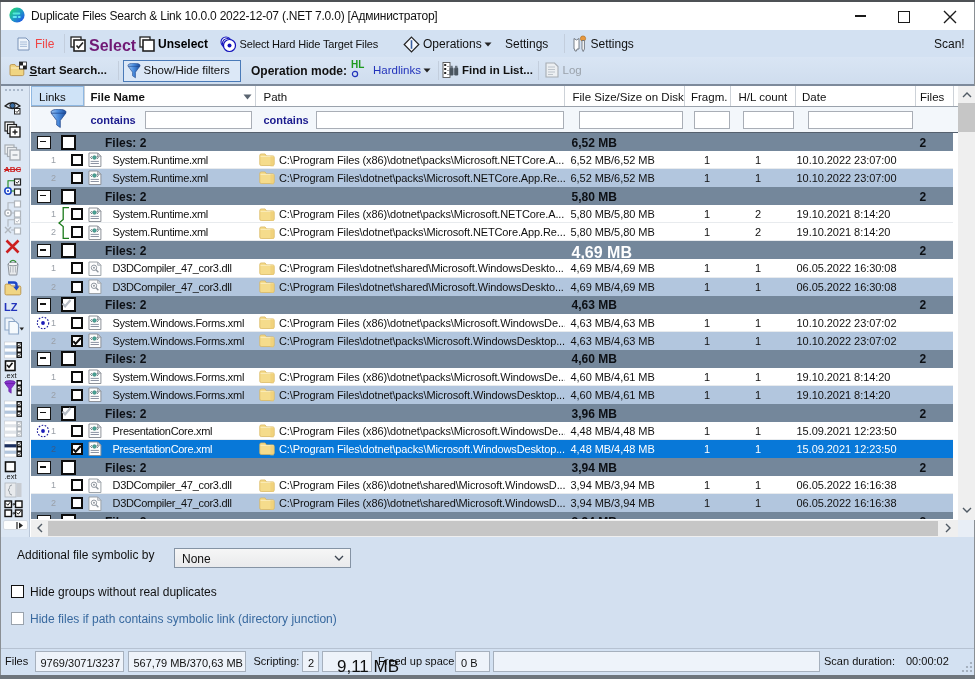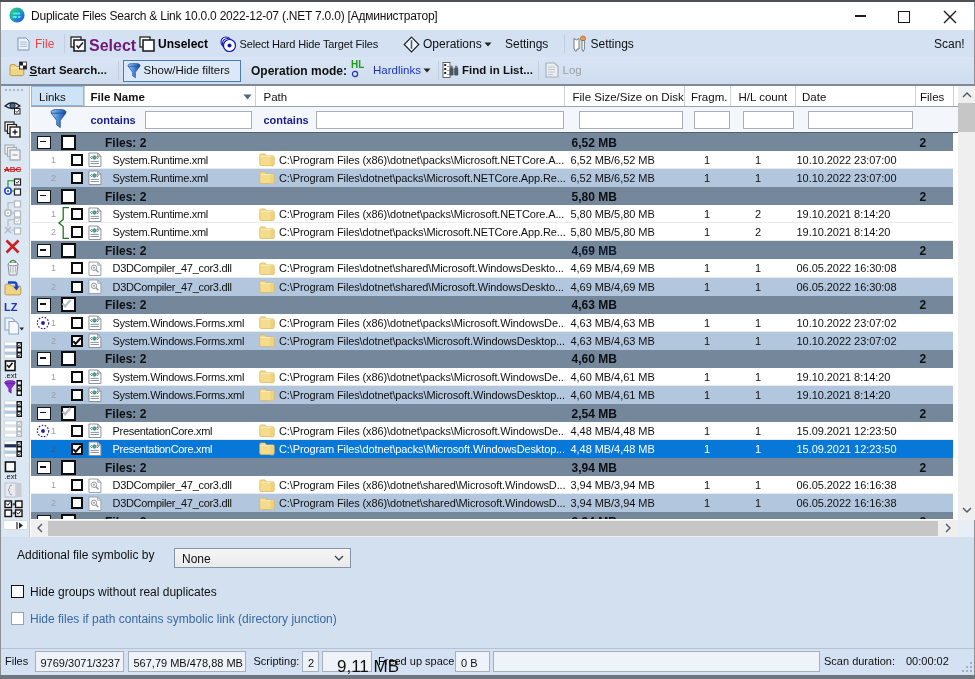--- a/index.html
+++ b/index.html
@@ -426,21 +426,21 @@
     <div class="tx" style="left:653px;top:4px;width:46px;text-align:center;font-size:11px;color:#101010">1</div>
     <div class="tx" style="left:697px;top:4px;width:60px;text-align:center;font-size:11px;color:#101010">2</div>
     <div class="tx" style="left:765.5px;top:4px;font-size:11px;letter-spacing:-0.05px;color:#101010">19.10.2021 8:14:20</div>
   </div>
 <div class="ab" style="left:31px;top:241.41999999999996px;width:922px;height:18.07px;background:#74879b;overflow:hidden">
     <div style="position:absolute;left:6px;top:2.5px;width:13.5px;height:13.5px;background:#fff;border:1.8px solid #141414;box-sizing:border-box">
       <div style="position:absolute;left:2px;top:4.1px;width:5.9px;height:1.7px;background:#141414"></div>
     </div>
     <div style="position:absolute;left:29.5px;top:1.5px;width:15px;height:15px;background:#fff;border:2.4px solid #0c0c0c;box-sizing:border-box"></div>
     <div class="tx" style="left:74px;top:3.5px;font-size:12px;font-weight:bold;color:#0c0f14">Files: 2</div>
-    <div class="tx" style="left:540.5px;top:3.5px;font-size:12px;font-weight:bold;color:#0f172a">4,69 MB</div>
+    <div class="tx" style="left:540.5px;top:3.5px;font-size:16px;font-weight:bold;color:#ffffff">4,69 MB</div>
     <div class="tx" style="left:888.5px;top:3.5px;font-size:12px;font-weight:bold;color:#0c0f14">2</div>
   </div>
 <div class="ab" style="left:31px;top:259.48999999999995px;width:922px;height:18.07px;background:#fff;overflow:hidden">
     <div style="position:absolute;left:0;bottom:0;width:922px;height:1px;background:#e8ebee"></div>
     <div class="tx" style="left:10px;top:5px;width:15px;text-align:right;font-size:9px;color:#9aa0a8">1</div>
     <div style="position:absolute;left:39.5px;top:3px;width:12px;height:12px;background:#fff;border:2px solid #0c0c0c;box-sizing:border-box"></div>
     <svg style="position:absolute;left:57px;top:1.3px" width="13.5" height="15.5" viewBox="0 0 14 16">
 <path d="M1 1 h9 l3.4 3.4 V15 H1 Z" fill="#fdfdfd" stroke="#9aa0a6" stroke-width="1"></path>
 <path d="M10 1 l3.4 3.4 h-3.4 Z" fill="#e2e5e9" stroke="#9aa0a6" stroke-width="0.8"></path>
 <circle cx="6.2" cy="7" r="2.8" fill="none" stroke="#8d949c" stroke-width="1"></circle>
@@ -608,21 +608,21 @@
 <div class="ab" style="left:31px;top:404.0499999999999px;width:922px;height:18.07px;background:#74879b;overflow:hidden">
     <div style="position:absolute;left:6px;top:2.5px;width:13.5px;height:13.5px;background:#fff;border:1.8px solid #141414;box-sizing:border-box">
       <div style="position:absolute;left:2px;top:4.1px;width:5.9px;height:1.7px;background:#141414"></div>
     </div>
     <div style="position:absolute;left:29.5px;top:1.5px;width:15px;height:15px;background:#fff;border:2.4px solid #0c0c0c;box-sizing:border-box">
       <svg width="13" height="13" viewBox="0 0 13 13" style="position:absolute;left:-2.4px;top:-2.4px">
         <path d="M2.5 6.5 l2.6 2.8 L10.5 3" fill="none" stroke="#b9bfc7" stroke-width="2.2"></path>
       </svg>
     </div>
     <div class="tx" style="left:74px;top:3.5px;font-size:12px;font-weight:bold;color:#0c0f14">Files: 2</div>
-    <div class="tx" style="left:540.5px;top:3.5px;font-size:12px;font-weight:bold;color:#0c0f14">2,54 MB</div>
+    <div class="tx" style="left:540.5px;top:3.5px;font-size:12px;font-weight:bold;color:#0c0f14">3,96 MB</div>
     <div class="tx" style="left:888.5px;top:3.5px;font-size:12px;font-weight:bold;color:#0c0f14">2</div>
   </div>
 <div class="ab" style="left:31px;top:422.1199999999999px;width:922px;height:18.07px;background:#fff;overflow:hidden">
     <div style="position:absolute;left:0;bottom:0;width:922px;height:1px;background:#e8ebee"></div>
     <svg style="position:absolute;left:5px;top:2.3px" width="14" height="14" viewBox="0 0 14 14">
       <circle cx="7" cy="7" r="5.7" fill="none" stroke="#16169a" stroke-width="1.1" stroke-dasharray="1.6 1.5"></circle>
       <circle cx="7" cy="7" r="1.9" fill="#1a1ab8"></circle>
     </svg>
     <div class="tx" style="left:10px;top:5px;width:15px;text-align:right;font-size:9px;color:#9aa0a8">1</div>
     <div style="position:absolute;left:39.5px;top:3px;width:12px;height:12px;background:#fff;border:2px solid #0c0c0c;box-sizing:border-box"></div>
@@ -766,21 +766,21 @@
 <div class="ab" style="left:11px;top:585px;width:13px;height:13px;background:#fff;border:1.4px solid #101010;box-sizing:border-box"></div>
 <div class="tx" style="left:30px;top:586px;font-size:12px;color:#101010">Hide groups without real duplicates</div>
 <div class="ab" style="left:11px;top:611.5px;width:13px;height:13px;background:#fff;border:1.4px solid #9aa3ad;box-sizing:border-box"></div>
 <div class="tx" style="left:30px;top:612.5px;font-size:12px;color:#38699f">Hide files if path contains symbolic link (directory junction)</div>
 <div class="ab" style="left:1px;top:648px;width:973px;height:27px;background:#d3e1f2;border-top:1px solid #b6c2d2"></div>
 <div class="tx" style="left:5px;top:656px;font-size:11px;color:#101010">Files</div>
 <div class="ab" style="left:34.5px;top:651px;width:89.5px;height:21px;background:#eef3fa;border:1px solid #a6b0bd;box-sizing:border-box">
     <div class="tx" style="left:5px;top:5.5px;font-size:11px;color:#101010">9769/3071/3237</div>
   </div>
 <div class="ab" style="left:127.5px;top:651px;width:118.5px;height:21px;background:#eef3fa;border:1px solid #a6b0bd;box-sizing:border-box">
-    <div class="tx" style="left:5px;top:5.5px;font-size:11px;color:#101010">567,79 MB/478,88 MB</div>
+    <div class="tx" style="left:5px;top:5.5px;font-size:11px;color:#101010">567,79 MB/370,63 MB</div>
   </div>
 <div class="tx" style="left:253.5px;top:656px;font-size:11px;color:#101010">Scripting:</div>
 <div class="ab" style="left:302px;top:651px;width:16.5px;height:21px;background:#eef3fa;border:1px solid #a6b0bd;box-sizing:border-box">
     <div class="tx" style="left:5px;top:5.5px;font-size:11px;color:#101010">2</div>
   </div>
 <div class="ab" style="left:322px;top:651px;width:50px;height:21px;background:#eef3fa;border:1px solid #a6b0bd;box-sizing:border-box">
     <div class="tx" style="left:14px;top:5.5px;font-size:17px;color:#101010">9,11 MB</div>
   </div>
 <div class="tx" style="left:378px;top:656px;font-size:11px;color:#101010">Freed up space:</div>
 <div class="ab" style="left:455px;top:651px;width:34.5px;height:21px;background:#eef3fa;border:1px solid #a6b0bd;box-sizing:border-box">

